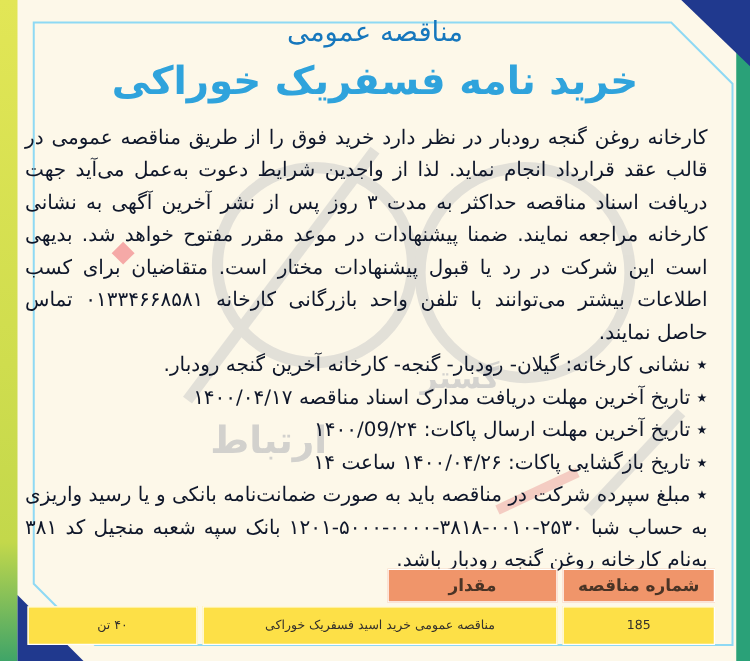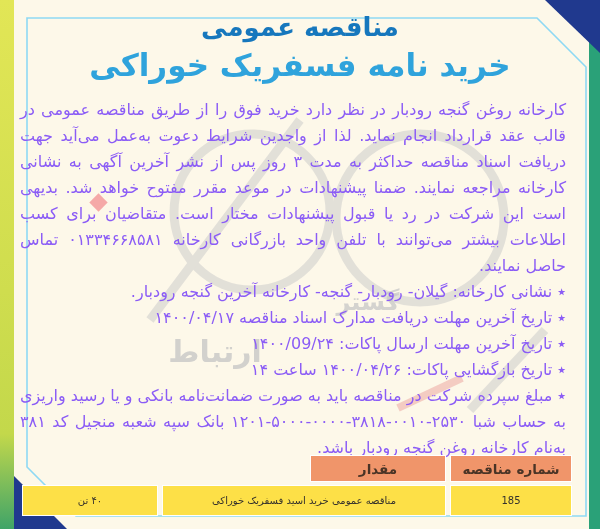--- a/index.html
+++ b/index.html
@@ -11,25 +11,25 @@
   }
   
   .left-bar{position:absolute; left:0; top:0; width:14px; height:529px;
     background:linear-gradient(180deg,#e2e656 0%,#cfdd4e 55%,#c3d84b 82%,#3fa468 100%);}
   .right-bar{position:absolute; right:0; top:26px; width:11px; bottom:0;
     background:#2aa178;}
   
   .layer{position:absolute; left:0; top:0; width:600px; height:529px; pointer-events:none;}
   
   .header{position:absolute; left:30px; right:30px; top:8px; text-align:center;}
-  .title{font-size:26px; font-weight:bold; color:#1677bd; line-height:38px;}
+  .title{font-size:22px; font-weight:normal; color:#1677bd; line-height:38px;}
   .subtitle{font-size:31px; font-weight:bold; color:#2fa3dc; line-height:38px;}
   
   .body{position:absolute; right:34px; left:20px; top:97px;
-    font-size:16px; line-height:26px; color:#8b5cf6; text-align:justify;}
+    font-size:16px; line-height:26px; color:#0f172a; text-align:justify;}
   .body p{margin:0;}
   .bullet{text-align:justify;}
   .bullet .mark{font-weight:bold; margin-left:5px;}
   
   .tender-table{position:absolute; right:28px; left:22px; top:455px;
     display:flex; flex-direction:column; gap:3px;}
   .t-row{display:flex; flex-direction:row; gap:4px;}
   .t-cell{display:flex; align-items:center; justify-content:center;
     border:1px solid #fff; box-sizing:border-box;}
   .t-head .t-cell{background:#f0956a; color:#4a3426; font-weight:bold;

